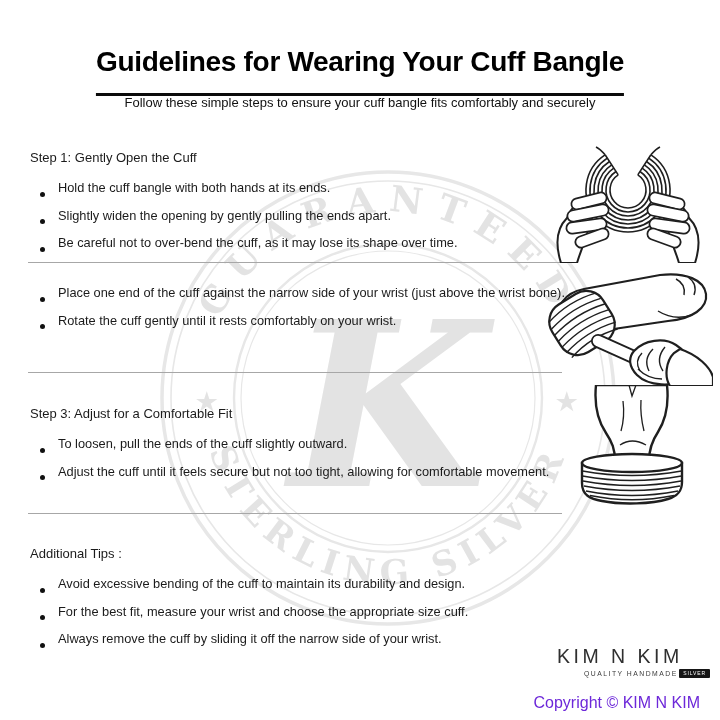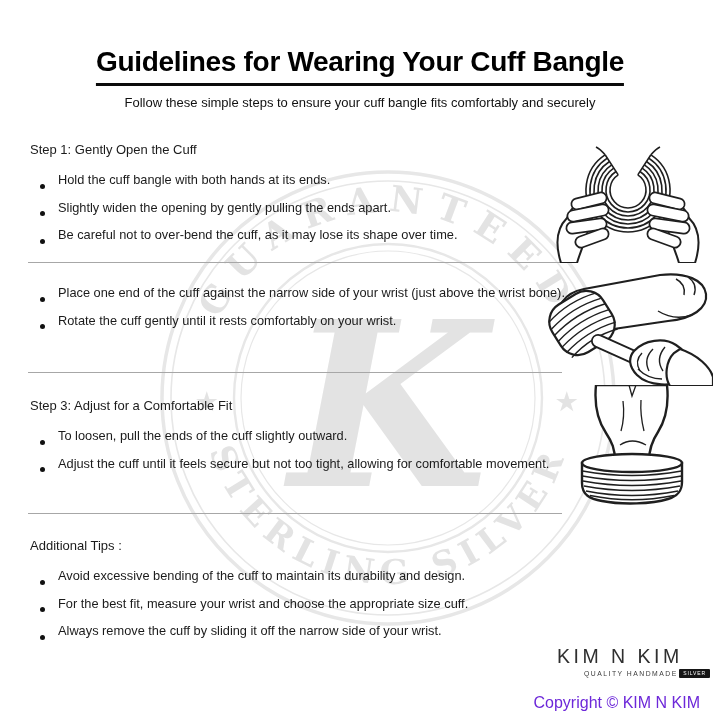--- a/index.html
+++ b/index.html
@@ -8,30 +8,30 @@
     background:#ffffff;
     font-family:"Liberation Sans", sans-serif;
     color:#1c1c1c;
   }
   
   .watermark{position:absolute;left:158px;top:168px;width:460px;height:460px;z-index:0;}
   
   .title{
     position:absolute;top:46px;left:50%;transform:translateX(-50%);
     font-size:28px;font-weight:bold;letter-spacing:-0.3px;color:#000;
-    white-space:nowrap;padding-bottom:5px;border-bottom:3px solid #0a0a0a;z-index:2;
+    white-space:nowrap;padding-bottom:15px;border-bottom:3px solid #0a0a0a;z-index:2;
   }
   .subtitle{
     position:absolute;top:95px;left:0;width:720px;text-align:center;
     font-size:13px;color:#111;z-index:2;
   }
   
   .section{position:absolute;left:30px;width:540px;z-index:2;}
   .section h3{
-    margin:0 0 13px 0;font-size:13px;font-weight:normal;color:#1b1b1b;line-height:16px;
+    margin:8px 0 13px 0;font-size:13px;font-weight:normal;color:#1b1b1b;line-height:16px;
   }
   .section ul{list-style:none;margin:0;padding:0 0 0 10px;}
   .section li{display:flex;align-items:flex-end;gap:13px;margin-bottom:10px;
     font-size:12.8px;line-height:17.5px;color:#1b1b1b;}
   .dot{flex:0 0 auto;width:5px;height:5px;border-radius:50%;background:#111;margin-top:6px;}
   .divider{position:absolute;left:28px;width:534px;height:0;border-top:1px solid #a7a7a7;z-index:2;}
   #sec1{top:142px;} #sec2{top:284px;} #sec3{top:398px;} #sec4{top:538px;}
   #div1{top:262px;} #div2{top:372px;} #div3{top:513px;}
   
   .illus{position:absolute;z-index:3;}

